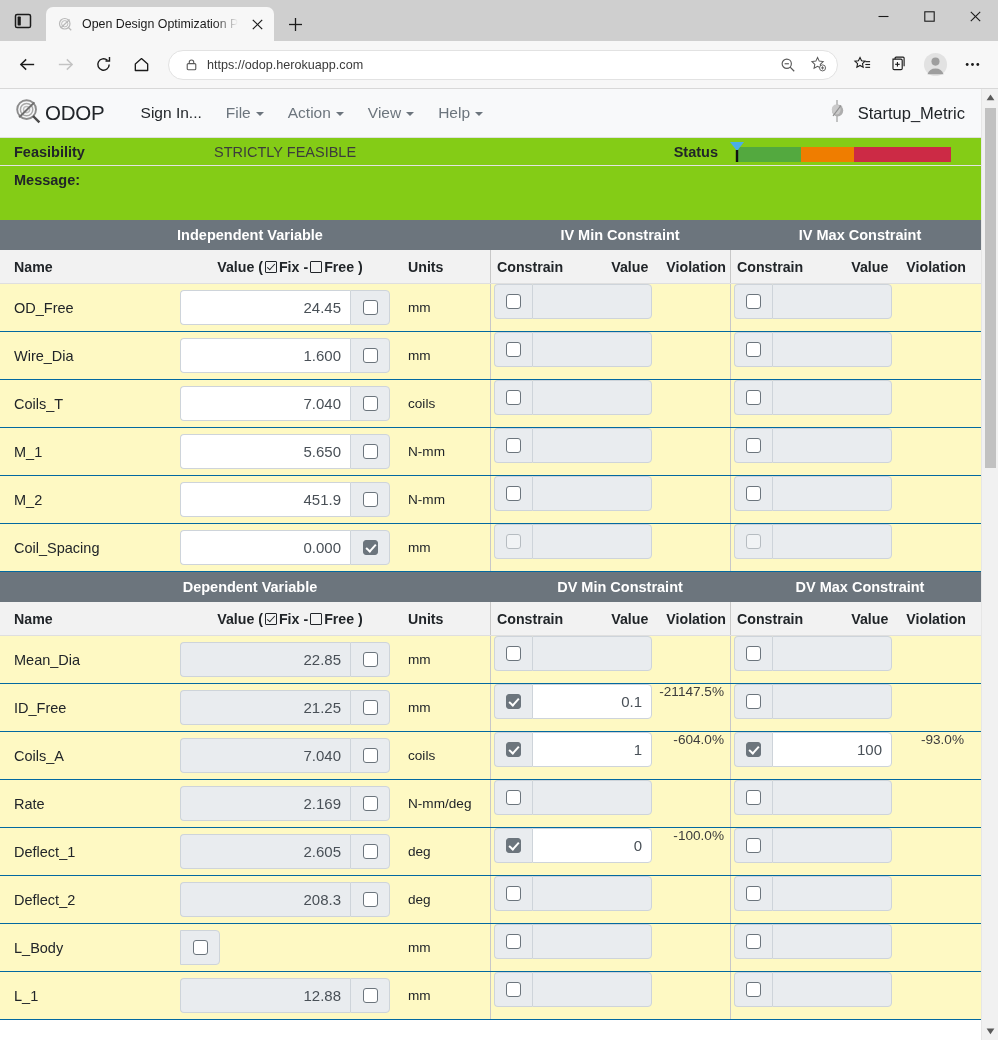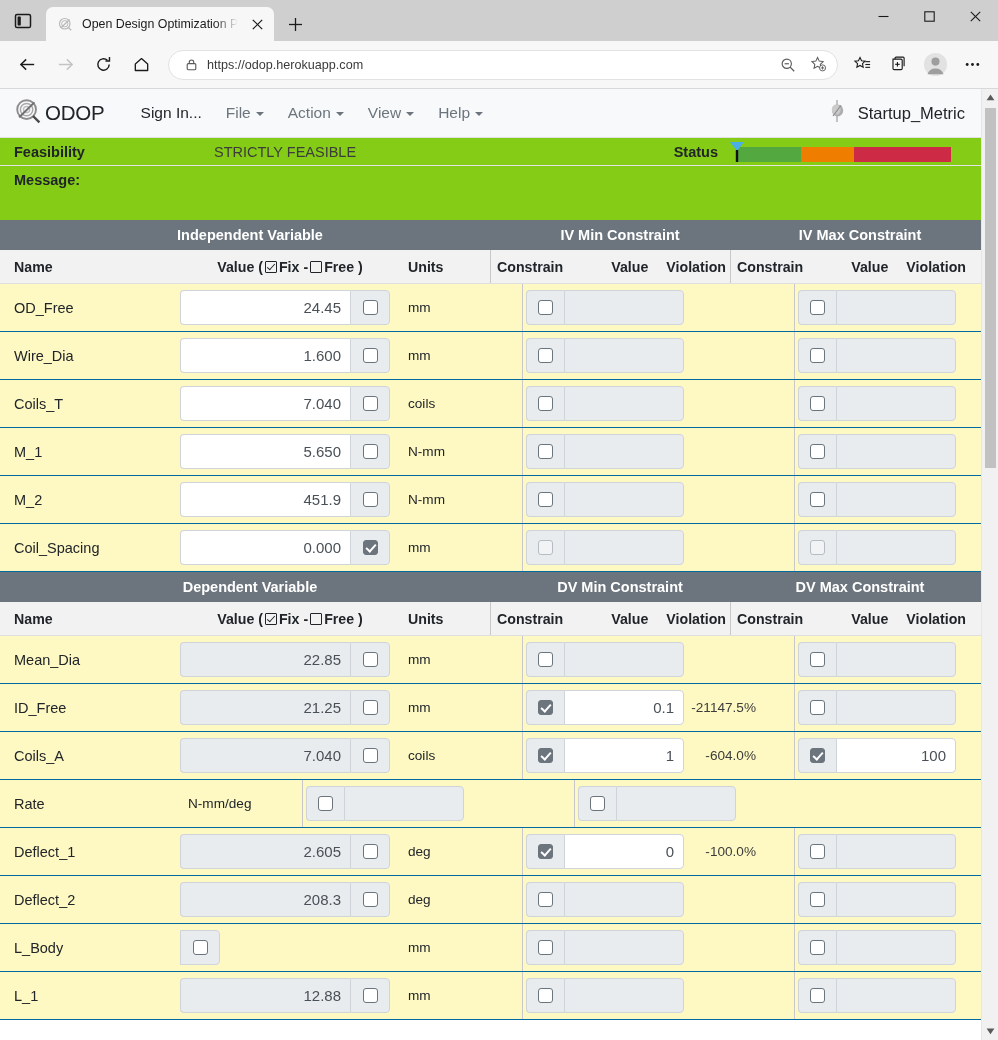--- a/index.html
+++ b/index.html
@@ -130,21 +130,21 @@
     border: 1px solid #ced4da; border-right: none; border-radius: 4px 0 0 4px;
     width: 170px; display: flex; align-items: center; justify-content: flex-end;
     padding-right: 9px; font-size: 15px; color: #495057; background: #ffffff;
   }
   .ingroup .fld.ro { background: #e9ecef; }
   .ingroup .chkbox {
     border: 1px solid #ced4da; border-radius: 0 4px 4px 0; background: #e9ecef;
     width: 40px; display: flex; align-items: center; justify-content: center;
   }
 
-  .cons-block { width: 240px; flex: 0 0 240px; display: flex; align-items: center; border-left: 1px solid #c8c8c8; height: 100%; padding-left: 3px; margin-left: 32px;}
+  .cons-block { width: 240px; flex: 0 0 240px; display: flex; border-left: 1px solid #c8c8c8; height: 100%; padding-left: 3px;}
   .cons-block .ingroup .chkbox {
     border-radius: 4px 0 0 4px; border-right: none; width: 38px; border: 1px solid #ced4da; border-right: none;
   }
   .cons-block .ingroup .fld {
     border-radius: 0 4px 4px 0; border: 1px solid #ced4da; width: 120px; background: #e9ecef;
   }
   .cons-block .ingroup .fld.active { background: #ffffff; }
   .viol { font-size: 13.6px; color: #3c3c3c; width: 82px; text-align: right; padding-right: 6px; }
 
   .cb {
@@ -696,20 +696,28 @@
                 <span class="chkbox">
                   <span class="cb checked"></span>
                 </span>
                 <span class="fld active">100</span>
               </div>
               <span class="viol">-93.0%</span>
             </div>
           </div>
           <div class="row">
             <div class="c-name">Rate</div>
+            <div class="c-value">
+              <div class="ingroup">
+                <span class="fld ro">2.169</span>
+                <span class="chkbox">
+                  <span class="cb"></span>
+                </span>
+              </div>
+            </div>
             <div class="c-units">N-mm/deg</div>
             <div class="cons-block">
               <div class="ingroup">
                 <span class="chkbox">
                   <span class="cb"></span>
                 </span>
                 <span class="fld"></span>
               </div>
               <span class="viol"></span>
             </div>

